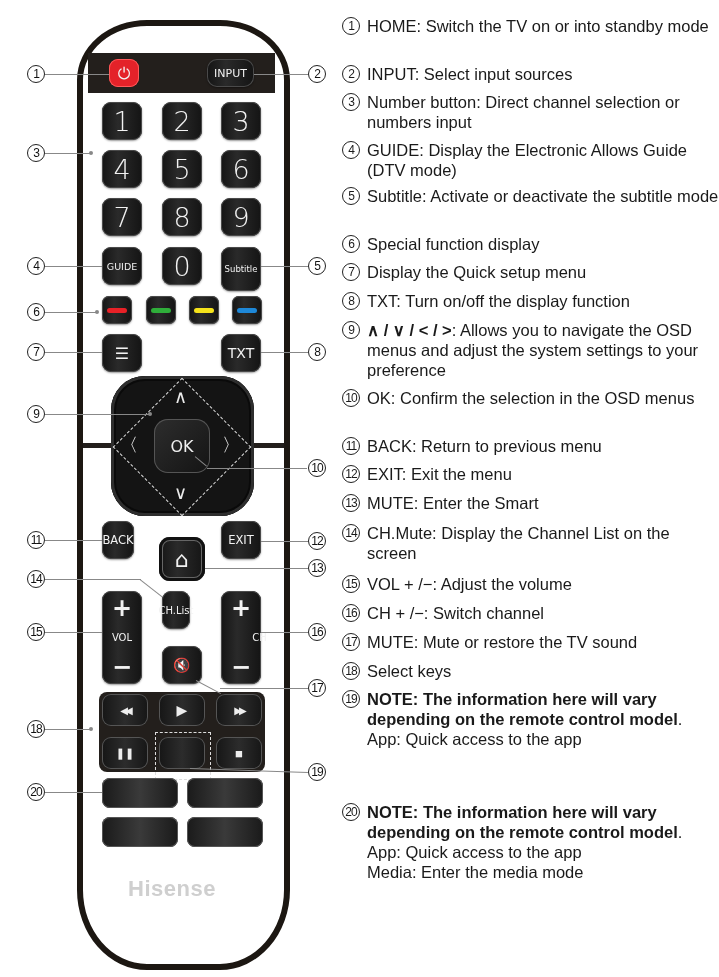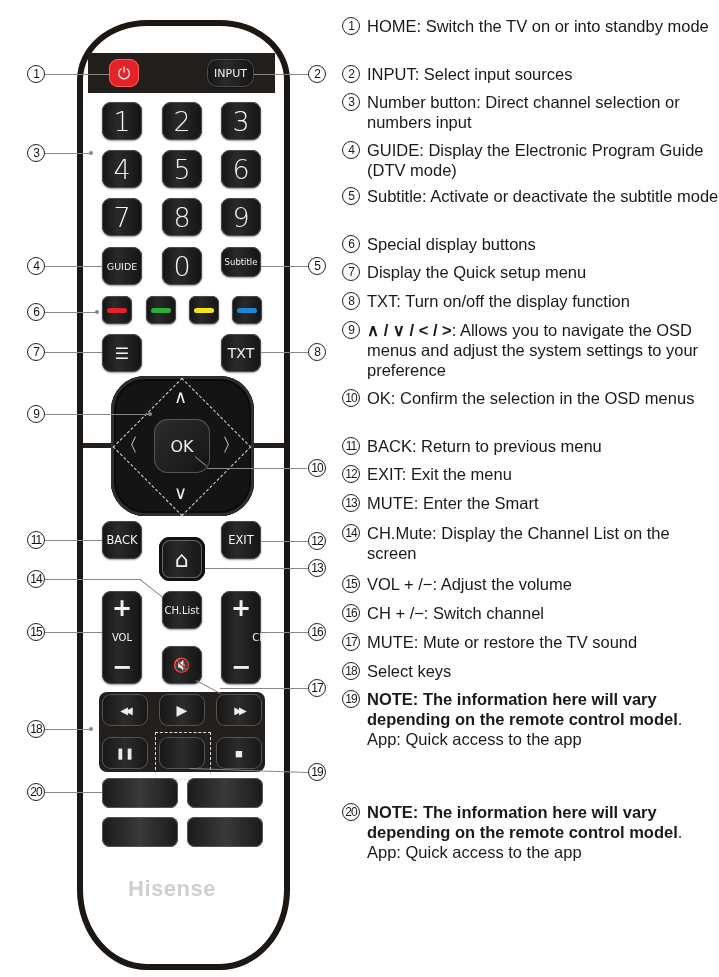--- a/index.html
+++ b/index.html
@@ -126,21 +126,21 @@
 <div class="btn num" style="left:221px;top:198px;">
     <span>9</span>
   </div>
 
 <div class="btn small" style="left:102px;top:247px;width:40px;height:38px;font-size:9.5px;">
     <span>GUIDE</span>
   </div>
 <div class="btn num" style="left:162px;top:247px;">
     <span>0</span>
   </div>
-<div class="btn small" style="left:221px;top:247px;width:40px;height:30px;font-size:8.5px;">
+<div class="btn small" style="left:221px;top:247px;width:40px;height:44px;font-size:8.5px;">
     <span>Subtitle</span>
   </div>
 
 <div class="btn color-btn" style="left:102px;top:296px;">
     <div class="color-bar" style="background:#e82127;"></div>
   </div>
 <div class="btn color-btn" style="left:146px;top:296px;">
     <div class="color-bar" style="background:#2fae3a;"></div>
   </div>
 <div class="btn color-btn" style="left:189px;top:296px;">
@@ -160,30 +160,30 @@
 <div class="dpad"></div>
 <div class="diamond"></div>
 <div class="arrow" style="left:174px;top:388px;"><span>∧</span></div>
 <div class="arrow" style="left:174px;top:484px;"><span>∨</span></div>
 <div class="arrow" style="left:120px;top:436px;"><span>〈</span></div>
 <div class="arrow" style="left:222px;top:436px;"><span>〉</span></div>
 <div class="ok-btn">
     <span>OK</span>
   </div>
 
-<div class="btn" style="left:102px;top:521px;width:40px;height:38px;font-size:11.5px;">
+<div class="btn" style="left:102px;top:521px;width:32px;height:38px;font-size:11.5px;">
     <span>BACK</span>
   </div>
 <div class="btn" style="left:221px;top:521px;width:40px;height:38px;font-size:11.5px;">
     <span>EXIT</span>
   </div>
 <div class="btn" style="left:159px;top:537px;width:46px;height:44px;border-radius:11px;font-size:22px;box-shadow: inset 0 0 0 3px #111, inset 0 0 0 4px #666;">
     <span>⌂</span>
   </div>
-<div class="btn" style="left:162px;top:591px;width:40px;height:38px;font-size:10px;">
+<div class="btn" style="left:162px;top:591px;width:28px;height:38px;font-size:10px;">
     <span>CH.List</span>
   </div>
 
 <div class="btn" style="left:102px;top:591px;width:40px;height:93px;flex-direction:column;justify-content:space-between;padding:6px 0;">
   <span style="font-size:24px;font-weight:bold;line-height:22px;">+</span>
   <span style="font-size:10px;">VOL</span>
   <span style="font-size:24px;font-weight:bold;line-height:22px;">−</span>
 </div>
 
 <div class="btn" style="left:221px;top:591px;width:40px;height:93px;flex-direction:column;justify-content:space-between;padding:6px 0;">
@@ -278,29 +278,29 @@
   <div class="legend-item" style="top:48px;">
       <span class="num-circle">2</span>
       <span class="text">INPUT: Select input sources</span>
     </div>
   <div class="legend-item" style="top:76px;">
       <span class="num-circle">3</span>
       <span class="text">Number button: Direct channel selection or numbers input</span>
     </div>
   <div class="legend-item" style="top:124px;">
       <span class="num-circle">4</span>
-      <span class="text">GUIDE: Display the Electronic Program Guide (DTV mode)</span>
+      <span class="text">GUIDE: Display the Electronic Allows Guide (DTV mode)</span>
     </div>
   <div class="legend-item" style="top:170px;">
       <span class="num-circle">5</span>
       <span class="text">Subtitle: Activate or deactivate the subtitle mode</span>
     </div>
   <div class="legend-item" style="top:218px;">
       <span class="num-circle">6</span>
-      <span class="text">Special display buttons</span>
+      <span class="text">Special function display</span>
     </div>
   <div class="legend-item" style="top:246px;">
       <span class="num-circle">7</span>
       <span class="text">Display the Quick setup menu</span>
     </div>
   <div class="legend-item" style="top:275px;">
       <span class="num-circle">8</span>
       <span class="text">TXT: Turn on/off the display function</span>
     </div>
   <div class="legend-item" style="top:304px;">
@@ -345,14 +345,15 @@
     </div>
   <div class="legend-item" style="top:673px;">
       <span class="num-circle">19</span>
     <span class="text"><span class="bold">NOTE: The information here will vary depending on the remote control model</span>.</span>
     <span class="text">App: Quick access to the app</span>
   </div>
   <div class="legend-item" style="top:786px;">
       <span class="num-circle">20</span>
     <span class="text"><span class="bold">NOTE: The information here will vary depending on the remote control model</span>.</span>
     <span class="text">App: Quick access to the app</span>
+    <span class="text">Media: Enter the media mode</span>
   </div>
 </div>
 
 </body></html>

